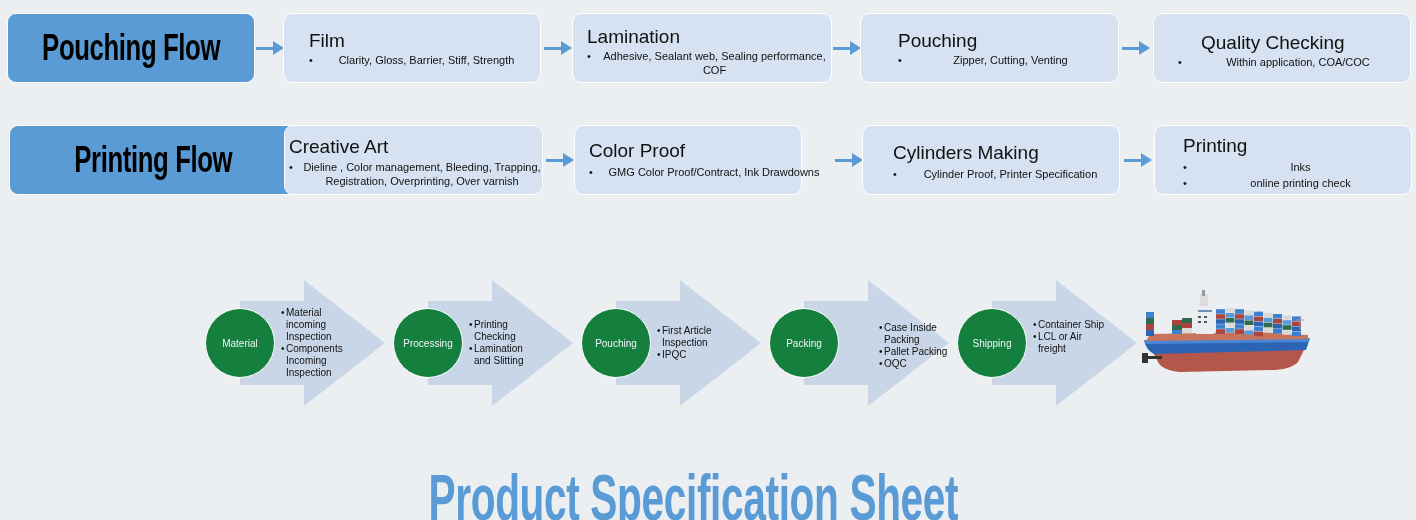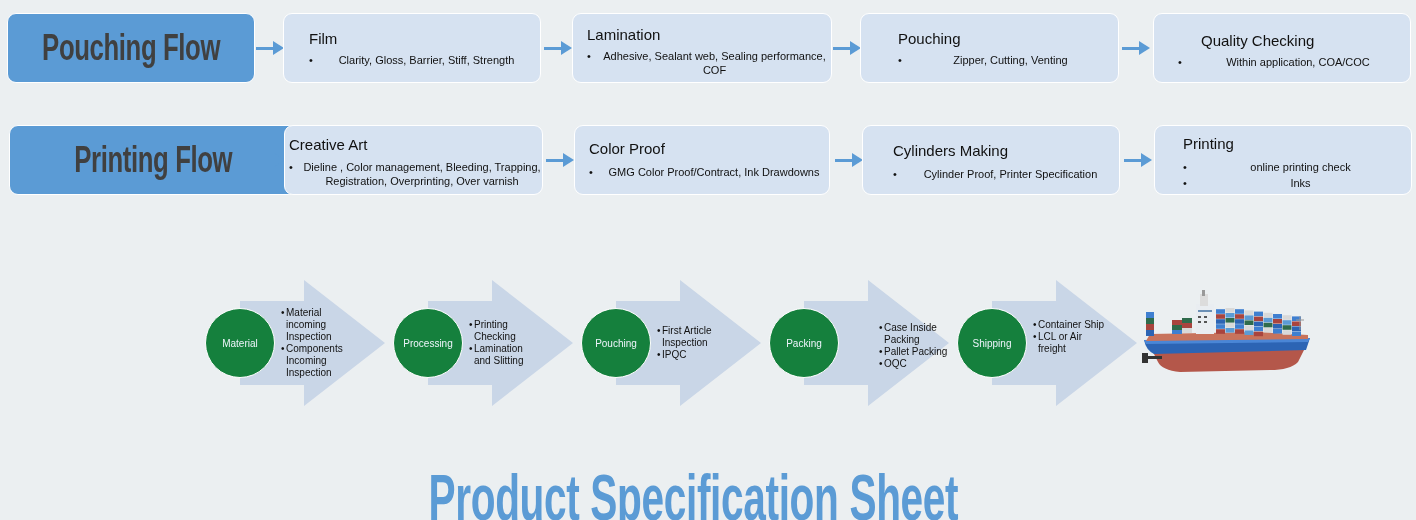--- a/index.html
+++ b/index.html
@@ -11,42 +11,42 @@
     color: #111;
   }
   .flow-label {
     position: absolute;
     background: #5b9bd5;
     border: 1.5px solid #ffffff;
     border-radius: 9px;
     display: flex;
     align-items: center;
     justify-content: center;
-    color: #404040;
+    color: #000000;
     font-family: "Liberation Sans Narrow", "Liberation Sans", sans-serif;
     font-weight: bold;
     font-size: 33px;
     letter-spacing: -0.5px;
     transform-origin: center;
   }
   .flow-label span {
     display: inline-block;
     transform: scaleX(0.78) scaleY(1.12);
     white-space: nowrap;
   }
   .step-box {
     position: absolute;
     background: #d6e2f1;
     border: 1.5px solid #ffffff;
     border-radius: 9px;
     padding: 0;
   }
   .step-title {
     position: absolute;
-    font-size: 15px;
+    font-size: 19px;
     color: #111;
     white-space: nowrap;
   }
   .step-list {
     position: absolute;
     list-style: none;
     font-size: 11px;
     line-height: 14px;
     color: #111;
   }
@@ -223,21 +223,21 @@
   <ul class="step-list" style="left:4px; top:34px; width:256px;">
     <li>Dieline , Color management, Bleeding, Trapping, Registration, Overprinting, Over varnish</li>
   </ul>
 </div>
 
 <div class="arrow-small" style="left:546px; top:153px;">
     <div class="shaft"></div>
     <div class="head"></div>
   </div>
 
-<div class="step-box" style="left:574px; top:125px; width:256px; height:70px;">
+<div class="step-box" style="left:574px; top:125px; width:228px; height:70px;">
   <div class="step-title" style="left:14px; top:14px;">Color Proof</div>
   <ul class="step-list" style="left:14px; top:39px; width:240px;">
     <li>GMG Color Proof/Contract, Ink Drawdowns</li>
   </ul>
 </div>
 
 <div class="arrow-small" style="left:835px; top:153px;">
     <div class="shaft"></div>
     <div class="head"></div>
   </div>
@@ -250,22 +250,22 @@
 </div>
 
 <div class="arrow-small" style="left:1124px; top:153px;">
     <div class="shaft"></div>
     <div class="head"></div>
   </div>
 
 <div class="step-box" style="left:1154px; top:125px; width:258px; height:70px;">
   <div class="step-title" style="left:28px; top:9px;">Printing</div>
   <ul class="step-list" style="left:28px; top:33px; width:225px; line-height:16px;">
+    <li>Inks</li>
     <li>online printing check</li>
-    <li>Inks</li>
   </ul>
 </div>
 
 <div id="process-row">
     <div class="process-stage" style="left: 205px; top: 280px;">
       <svg class="big-arrow" viewBox="0 0 182 126">
         <path d="M35,21 L99,21 L99,0 L180,63 L99,126 L99,105 L35,105 Z" fill="#c9d6e7"></path>
       </svg>
       <div class="circle">Material</div>
       <ul class="notes" style="top: 27px;">

